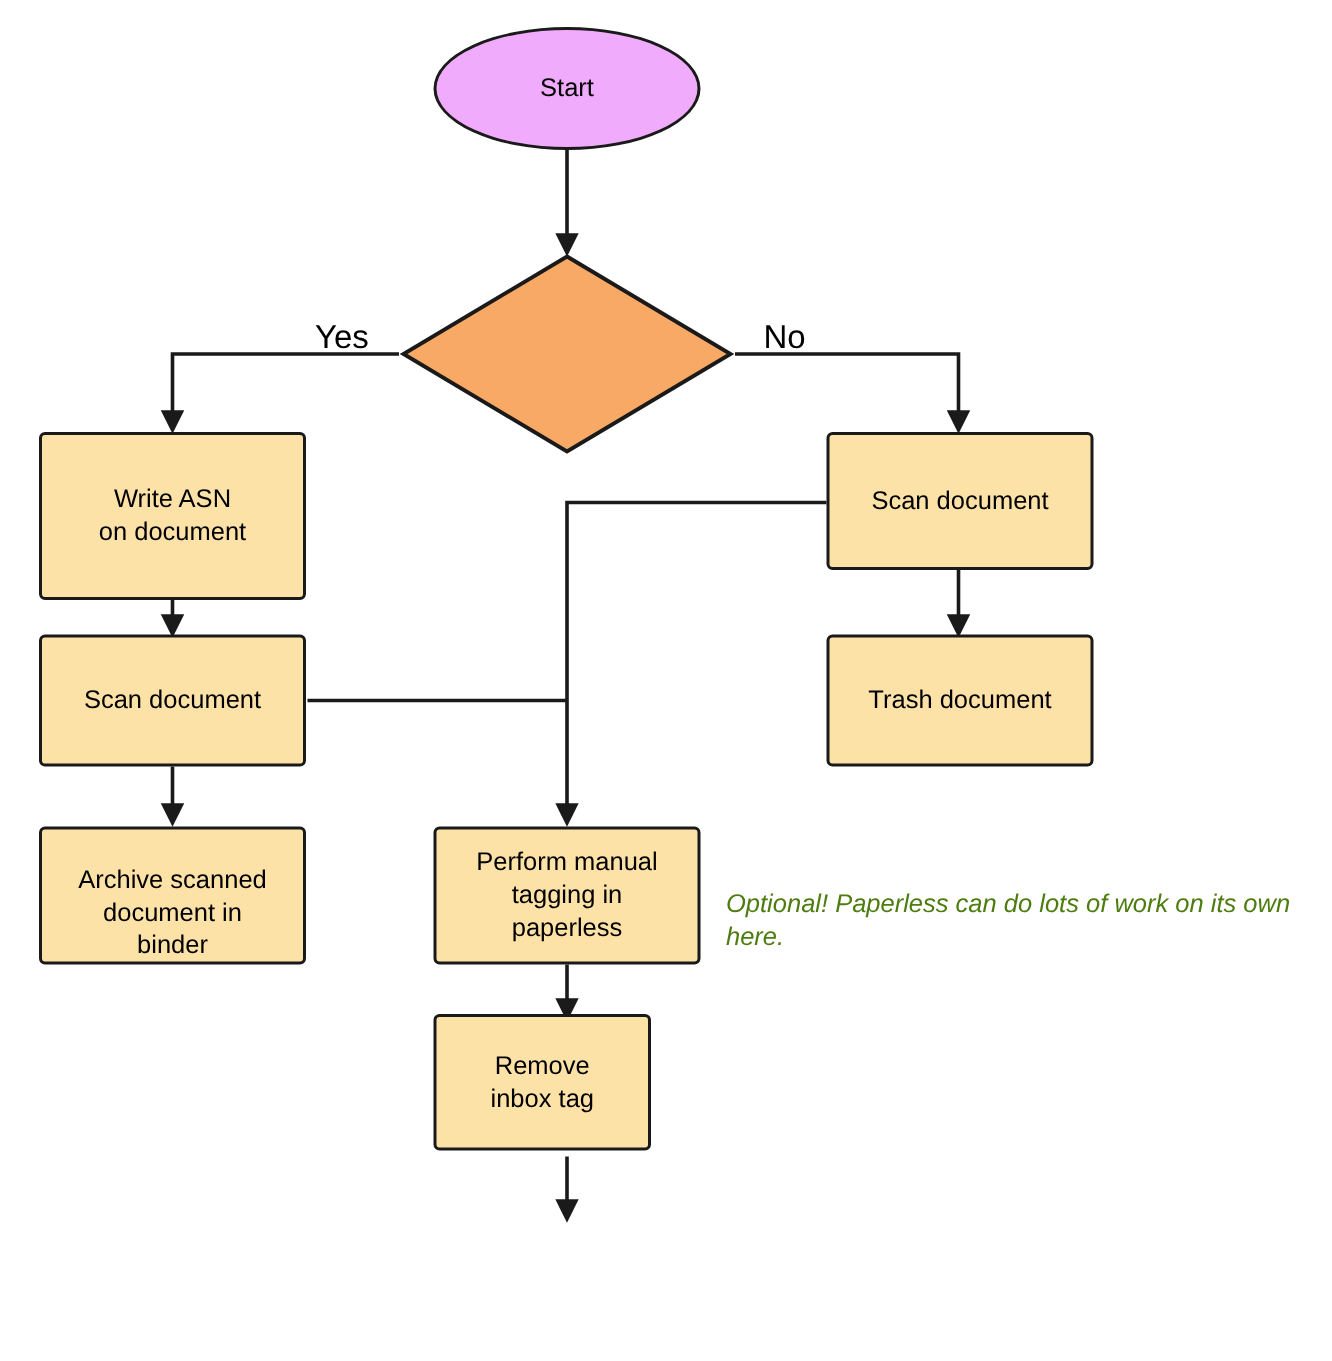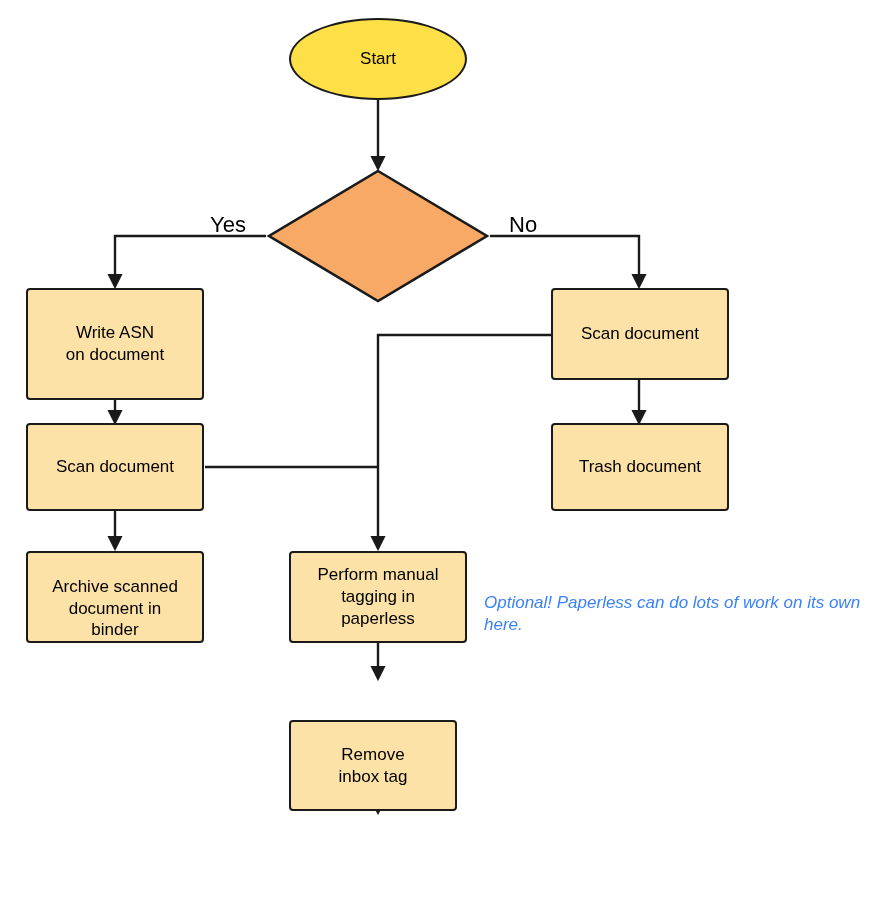--- a/index.html
+++ b/index.html
@@ -31,21 +31,21 @@
     align-items: center;
     justify-content: center;
     text-align: center;
     color: #000000;
     font-size: 17px;
     line-height: 1.28;
     white-space: pre-line;
     z-index: 2;
   }
   .node.terminator {
-    background: #fde047;
+    background: #f0abfc;
     border: 2px solid #1a1a1a;
     border-radius: 50%;
   }
   .node.process {
     background: #fde2a7;
     border: 2.5px solid #1a1a1a;
     border-radius: 4px;
   }
   .node.decision {
     background: transparent;
@@ -66,21 +66,21 @@
     position: absolute;
     font-size: 22px;
     color: #000000;
     z-index: 3;
     white-space: nowrap;
   }
   .note {
     position: absolute;
     font-size: 17px;
     font-style: italic;
-    color: #3b82f6;
+    color: #4d7c0f;
     line-height: 1.3;
     z-index: 3;
   }
 </style>
 </head>
 <body>
 
 <div id="canvas">
 
   <svg id="edges" viewBox="0 0 888 907" xmlns="http://www.w3.org/2000/svg">
@@ -146,21 +146,21 @@
   <div class="node process" style="left:551px; top:423px; width:178px; height:88px;">
     <span>Trash document</span>
   </div>
 
   <div class="node process" style="left:289px; top:551px; width:178px; height:92px;">
     <span>Perform manual
 tagging in
 paperless</span>
   </div>
 
-  <div class="node process" style="left:289px; top:720px; width:168px; height:91px;">
+  <div class="node process" style="left:289px; top:676px; width:145px; height:91px;">
     <span>Remove
 inbox tag</span>
   </div>
 
 
   <div class="edge-label" style="left:210px; top:212px;">Yes</div>
   <div class="edge-label" style="left:509px; top:212px;">No</div>
 
   <div class="note" style="left:484px; top:592px; width:400px;">Optional! Paperless can do lots of work on its own here.</div>
 

